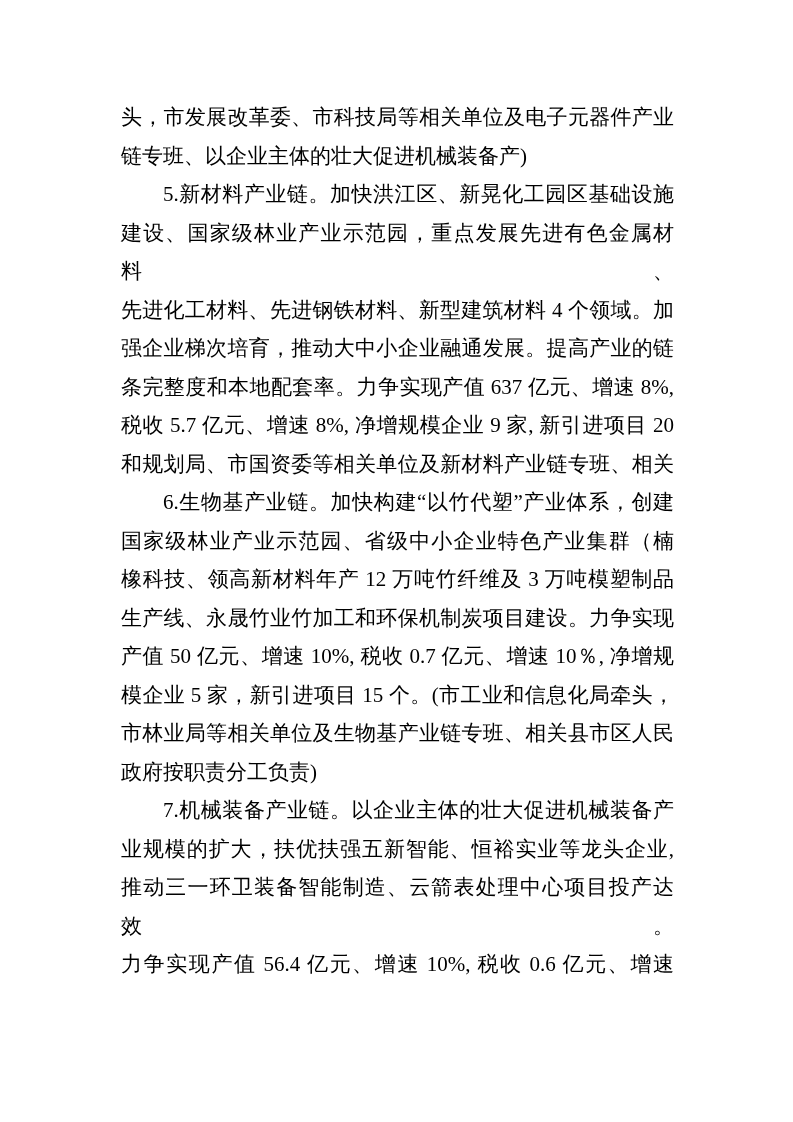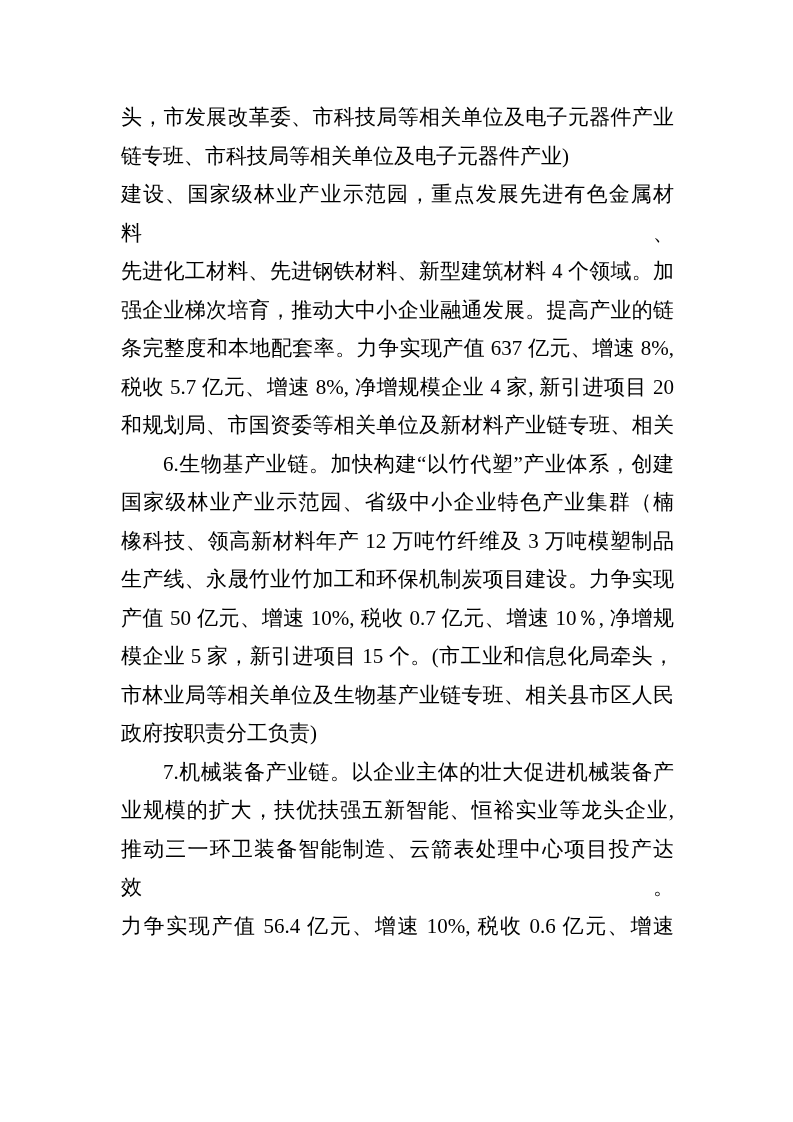--- a/index.html
+++ b/index.html
@@ -42,29 +42,30 @@
   }
 </style>
 </head>
 <body>
 
 <div class="page">
   <div class="text-block">
 
     <div class="para">
       <div class="line">头，市发展改革委、市科技局等相关单位及电子元器件产业</div>
-      <div class="line para-end">链专班、市科技局等相关单位及电子元器件产业)</div>
+      <div class="line para-end">链专班、以企业主体的壮大促进机械装备产)</div>
     </div>
 
     <div class="para">
+      <div class="line first-indent">5.新材料产业链。加快洪江区、新晃化工园区基础设施</div>
       <div class="line">建设、国家级林业产业示范园，重点发展先进有色金属材料、</div>
       <div class="line">先进化工材料、先进钢铁材料、新型建筑材料 4 个领域。加</div>
       <div class="line">强企业梯次培育，推动大中小企业融通发展。提高产业的链</div>
       <div class="line">条完整度和本地配套率。力争实现产值 637 亿元、增速 8%,</div>
-      <div class="line">税收 5.7 亿元、增速 8%, 净增规模企业 4 家, 新引进项目 20</div>
+      <div class="line">税收 5.7 亿元、增速 8%, 净增规模企业 9 家, 新引进项目 20</div>
       <div class="line">和规划局、市国资委等相关单位及新材料产业链专班、相关</div>
     </div>
 
     <div class="para">
       <div class="line first-indent">6.生物基产业链。加快构建“以竹代塑”产业体系，创建</div>
       <div class="line">国家级林业产业示范园、省级中小企业特色产业集群（楠</div>
       <div class="line">橡科技、领高新材料年产 12 万吨竹纤维及 3 万吨模塑制品</div>
       <div class="line">生产线、永晟竹业竹加工和环保机制炭项目建设。力争实现</div>
       <div class="line">产值 50 亿元、增速 10%, 税收 0.7 亿元、增速 10％, 净增规</div>
       <div class="line">模企业 5 家，新引进项目 15 个。(市工业和信息化局牵头，</div>

